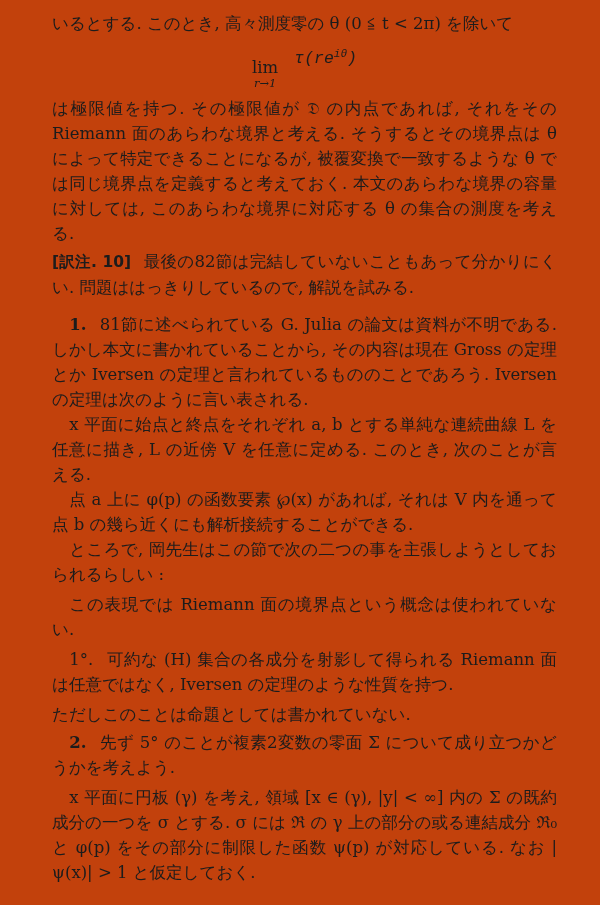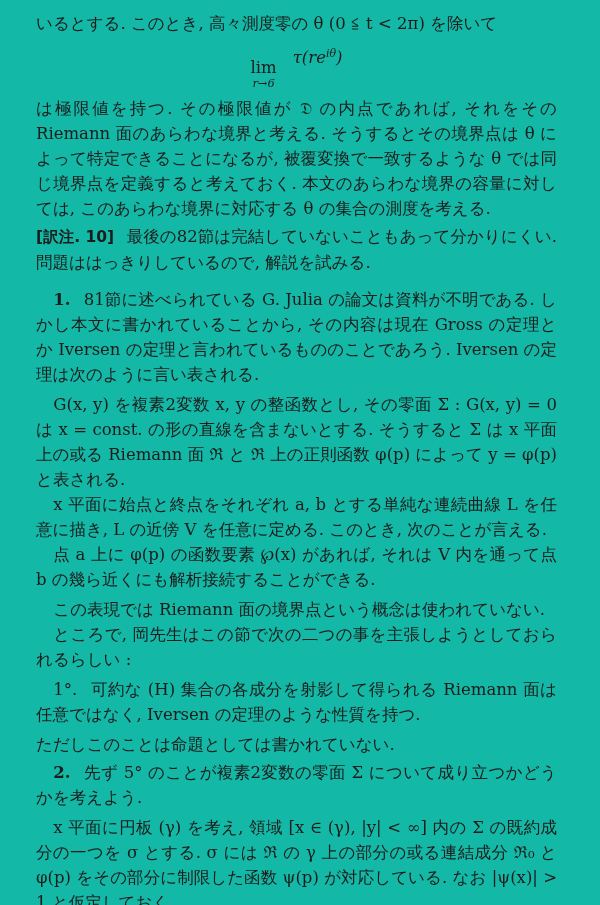--- a/index.html
+++ b/index.html
@@ -6,22 +6,22 @@
     margin: 0;
     padding: 0;
     background: #ffffff;
   }
   .page {
     position: relative;
     width: 600px;
     height: 905px;
     overflow: hidden;
     box-sizing: border-box;
-    padding: 11px 43px 0 36px;
-    background: #14b8a6;
+    padding: 11px 43px 0 52px;
+    background: #c2410c;
     color: #1c1c1c;
     font-family: "DejaVu Serif", "Liberation Serif", serif;
     font-size: 16.5px;
     line-height: 25px;
     text-align: justify;
   }
   .para { margin: 0; }
   .indent { text-indent: 1.05em; }
   .gap-sm { margin-top: 5px; }
   .gap-md { margin-top: 12px; }
@@ -40,52 +40,51 @@
   .lim-wrap {
     display: inline-flex;
     flex-direction: column;
     align-items: center;
     line-height: 1.05;
     vertical-align: -0.62em;
     margin-right: 16px;
   }
   .lim-top { font-style: normal; }
   .lim-sub { font-size: 11.5px; font-style: italic; }
-  .f-body  { font-style: italic; }
+  .f-body  { font-style: italic; font-family: Liberation Mono, monospace; }
   .f-body sup { font-size: 11px; line-height: 0; font-style: italic; }
 </style>
 </head>
 <body>
 
 <div class="page">
 
   <p class="para">いるとする. このとき, 高々測度零の θ (0 ≦ t &lt; 2π) を除いて</p>
 
   <div class="formula">
     <span class="lim-wrap">
         <span class="lim-top">lim</span>
-        <span class="lim-sub">r→6</span>
+        <span class="lim-sub">r→1</span>
       </span><span class="f-body"><span>τ(re</span><sup>iθ</sup><span>)</span></span>
   </div>
 
   <p class="para">は極限値を持つ. その極限値が 𝔇 の内点であれば, それをその Riemann 面のあらわな境界と考える. そうするとその境界点は θ によって特定できることになるが, 被覆変換で一致するような θ では同じ境界点を定義すると考えておく. 本文のあらわな境界の容量に対しては, このあらわな境界に対応する θ の集合の測度を考える.</p>
 
   <p class="para gap-lg"><span class="lead bold gothic">[訳注. 10]</span><span>最後の82節は完結していないこともあって分かりにくい. 問題ははっきりしているので, 解説を試みる.</span></p>
 
   <p class="para indent gap-md"><span class="lead bold">1.</span><span>81節に述べられている G. Julia の論文は資料が不明である. しかし本文に書かれていることから, その内容は現在 Gross の定理とか Iversen の定理と言われているもののことであろう. Iversen の定理は次のように言い表される.</span></p>
 
-  <p class="para indent gap-sm">G(x, y) を複素2変数 x, y の整函数とし, その零面 Σ : G(x, y) = 0 は x = const. の形の直線を含まないとする. そうすると Σ は x 平面上の或る Riemann 面 ℜ と ℜ 上の正則函数 φ(p) によって y = φ(p) と表される.</p>
 
   <p class="para indent">x 平面に始点と終点をそれぞれ a, b とする単純な連続曲線 L を任意に描き, L の近傍 V を任意に定める. このとき, 次のことが言える.</p>
 
   <p class="para indent">点 a 上に φ(p) の函数要素 ℘(x) があれば, それは V 内を通って点 b の幾ら近くにも解析接続することができる.</p>
 
+  <p class="para indent">ところで, 岡先生はこの節で次の二つの事を主張しようとしておられるらしい :</p>
+
   <p class="para indent gap-sm">この表現では Riemann 面の境界点という概念は使われていない.</p>
-
-  <p class="para indent">ところで, 岡先生はこの節で次の二つの事を主張しようとしておられるらしい :</p>
 
   <p class="para indent gap-sm"><span class="lead">1°.</span><span>可約な (H) 集合の各成分を射影して得られる Riemann 面は任意ではなく, Iversen の定理のような性質を持つ.</span></p>
 
 
   <p class="para gap-sm">ただしこのことは命題としては書かれていない.</p>
 
   <p class="para indent gap-lg"><span class="lead bold">2.</span><span>先ず 5° のことが複素2変数の零面 Σ について成り立つかどうかを考えよう.</span></p>
 
   <p class="para indent gap-sm">x 平面に円板 (γ) を考え, 領域 [x ∈ (γ), |y| &lt; ∞] 内の Σ の既約成分の一つを σ とする. σ には ℜ の γ 上の部分の或る連結成分 ℜ₀ と φ(p) をその部分に制限した函数 ψ(p) が対応している. なお |ψ(x)| &gt; 1 と仮定しておく.</p>
 

